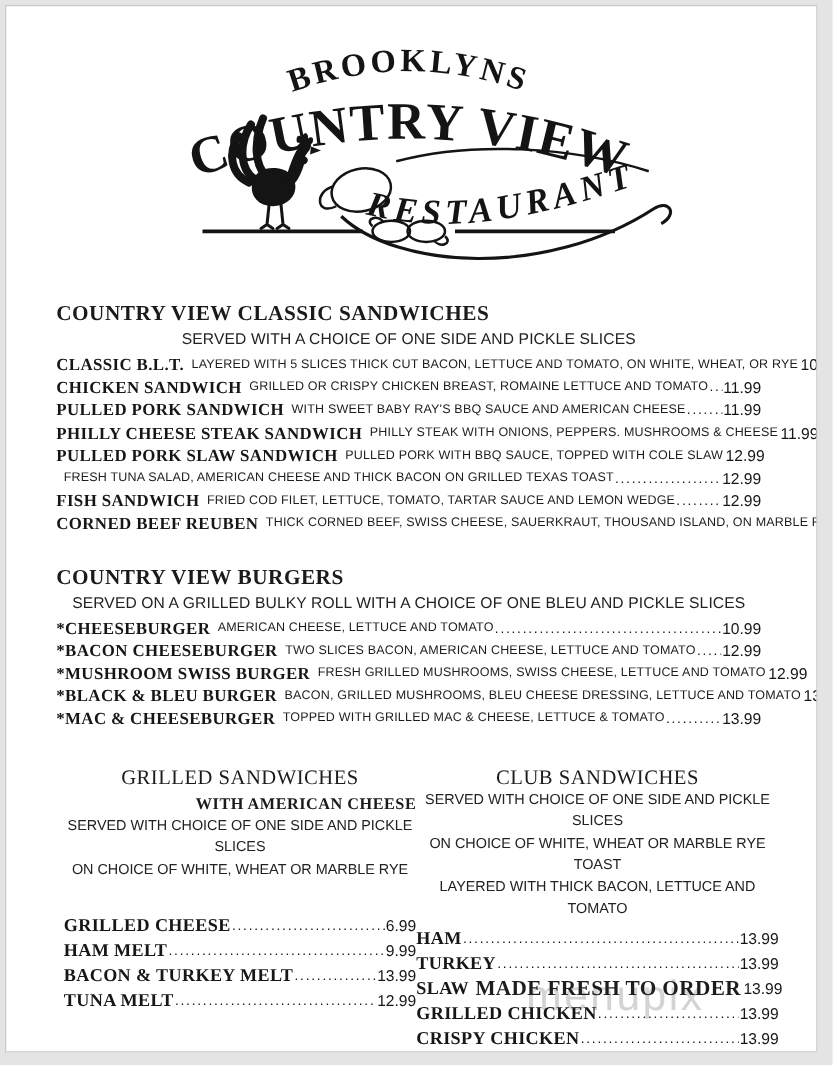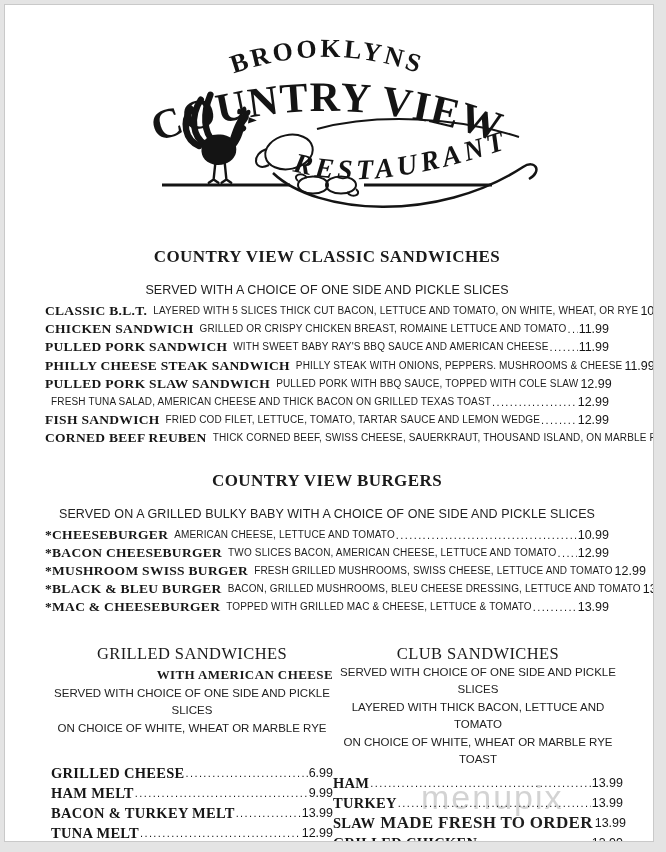--- a/index.html
+++ b/index.html
@@ -21,21 +21,21 @@
     overflow:hidden;
   }
   
   .logo-wrap{width:100%;text-align:center;margin-top:20px;}
   .logo-svg{display:inline-block;}
   .logo-svg text{fill:#141414;}
   
   .sec-title{
     font-family:"Liberation Serif",serif;font-weight:bold;
     font-size:17px;letter-spacing:.4px;
-    text-align:center;margin:16px;
+    margin:0;
   }
   .sec-sub{
     font-size:12.5px;letter-spacing:.1px;
     text-align:center;color:#222;
     margin:3px 0 5px 0;
   }
   .menu-row{
     display:flex;align-items:flex-start;
     white-space:nowrap;line-height:18.2px;
   }
@@ -196,21 +196,21 @@
         <div class="menu-row">
           <span class="nm">CORNED BEEF REUBEN</span>
           <span class="ds">THICK CORNED BEEF, SWISS CHEESE, SAUERKRAUT, THOUSAND ISLAND, ON MARBLE RYE</span>
           <span class="dots"></span>
 
         </div>
       </section>
 
       <section class="sec-burgers">
         <h2 class="sec-title">COUNTRY VIEW BURGERS</h2>
-        <div class="sec-sub">SERVED ON A GRILLED BULKY BABY WITH A CHOICE OF ONE SIDE AND PICKLE SLICES</div>
+        <div class="sec-sub">SERVED ON A GRILLED BULKY ROLL WITH A CHOICE OF ONE BLEU AND PICKLE SLICES</div>
 
         <div class="menu-row">
           <span class="nm">*CHEESEBURGER</span>
           <span class="ds">AMERICAN CHEESE, LETTUCE AND TOMATO</span>
           <span class="dots"></span>
           <span class="pr">10.99</span>
         </div>
         <div class="menu-row">
           <span class="nm">*BACON CHEESEBURGER</span>
           <span class="ds">TWO SLICES BACON, AMERICAN CHEESE, LETTUCE AND TOMATO</span>
@@ -267,22 +267,22 @@
               <span class="dots"></span>
               <span class="pr">12.99</span>
             </div>
           </div>
         </section>
 
         <section class="col col-right">
           <h3 class="col-title">CLUB SANDWICHES</h3>
           <div class="col-desc">
             <div>SERVED WITH CHOICE OF ONE SIDE AND PICKLE SLICES</div>
+            <div>ON CHOICE OF WHITE, WHEAT OR MARBLE RYE TOAST</div>
             <div>LAYERED WITH THICK BACON, LETTUCE AND TOMATO</div>
-            <div>ON CHOICE OF WHITE, WHEAT OR MARBLE RYE TOAST</div>
           </div>
           <div class="col-rows">
             <div class="menu-row">
               <span class="nm">HAM</span>
               <span class="dots"></span>
               <span class="pr">13.99</span>
             </div>
             <div class="menu-row">
               <span class="nm">TURKEY</span>
               <span class="dots"></span>

